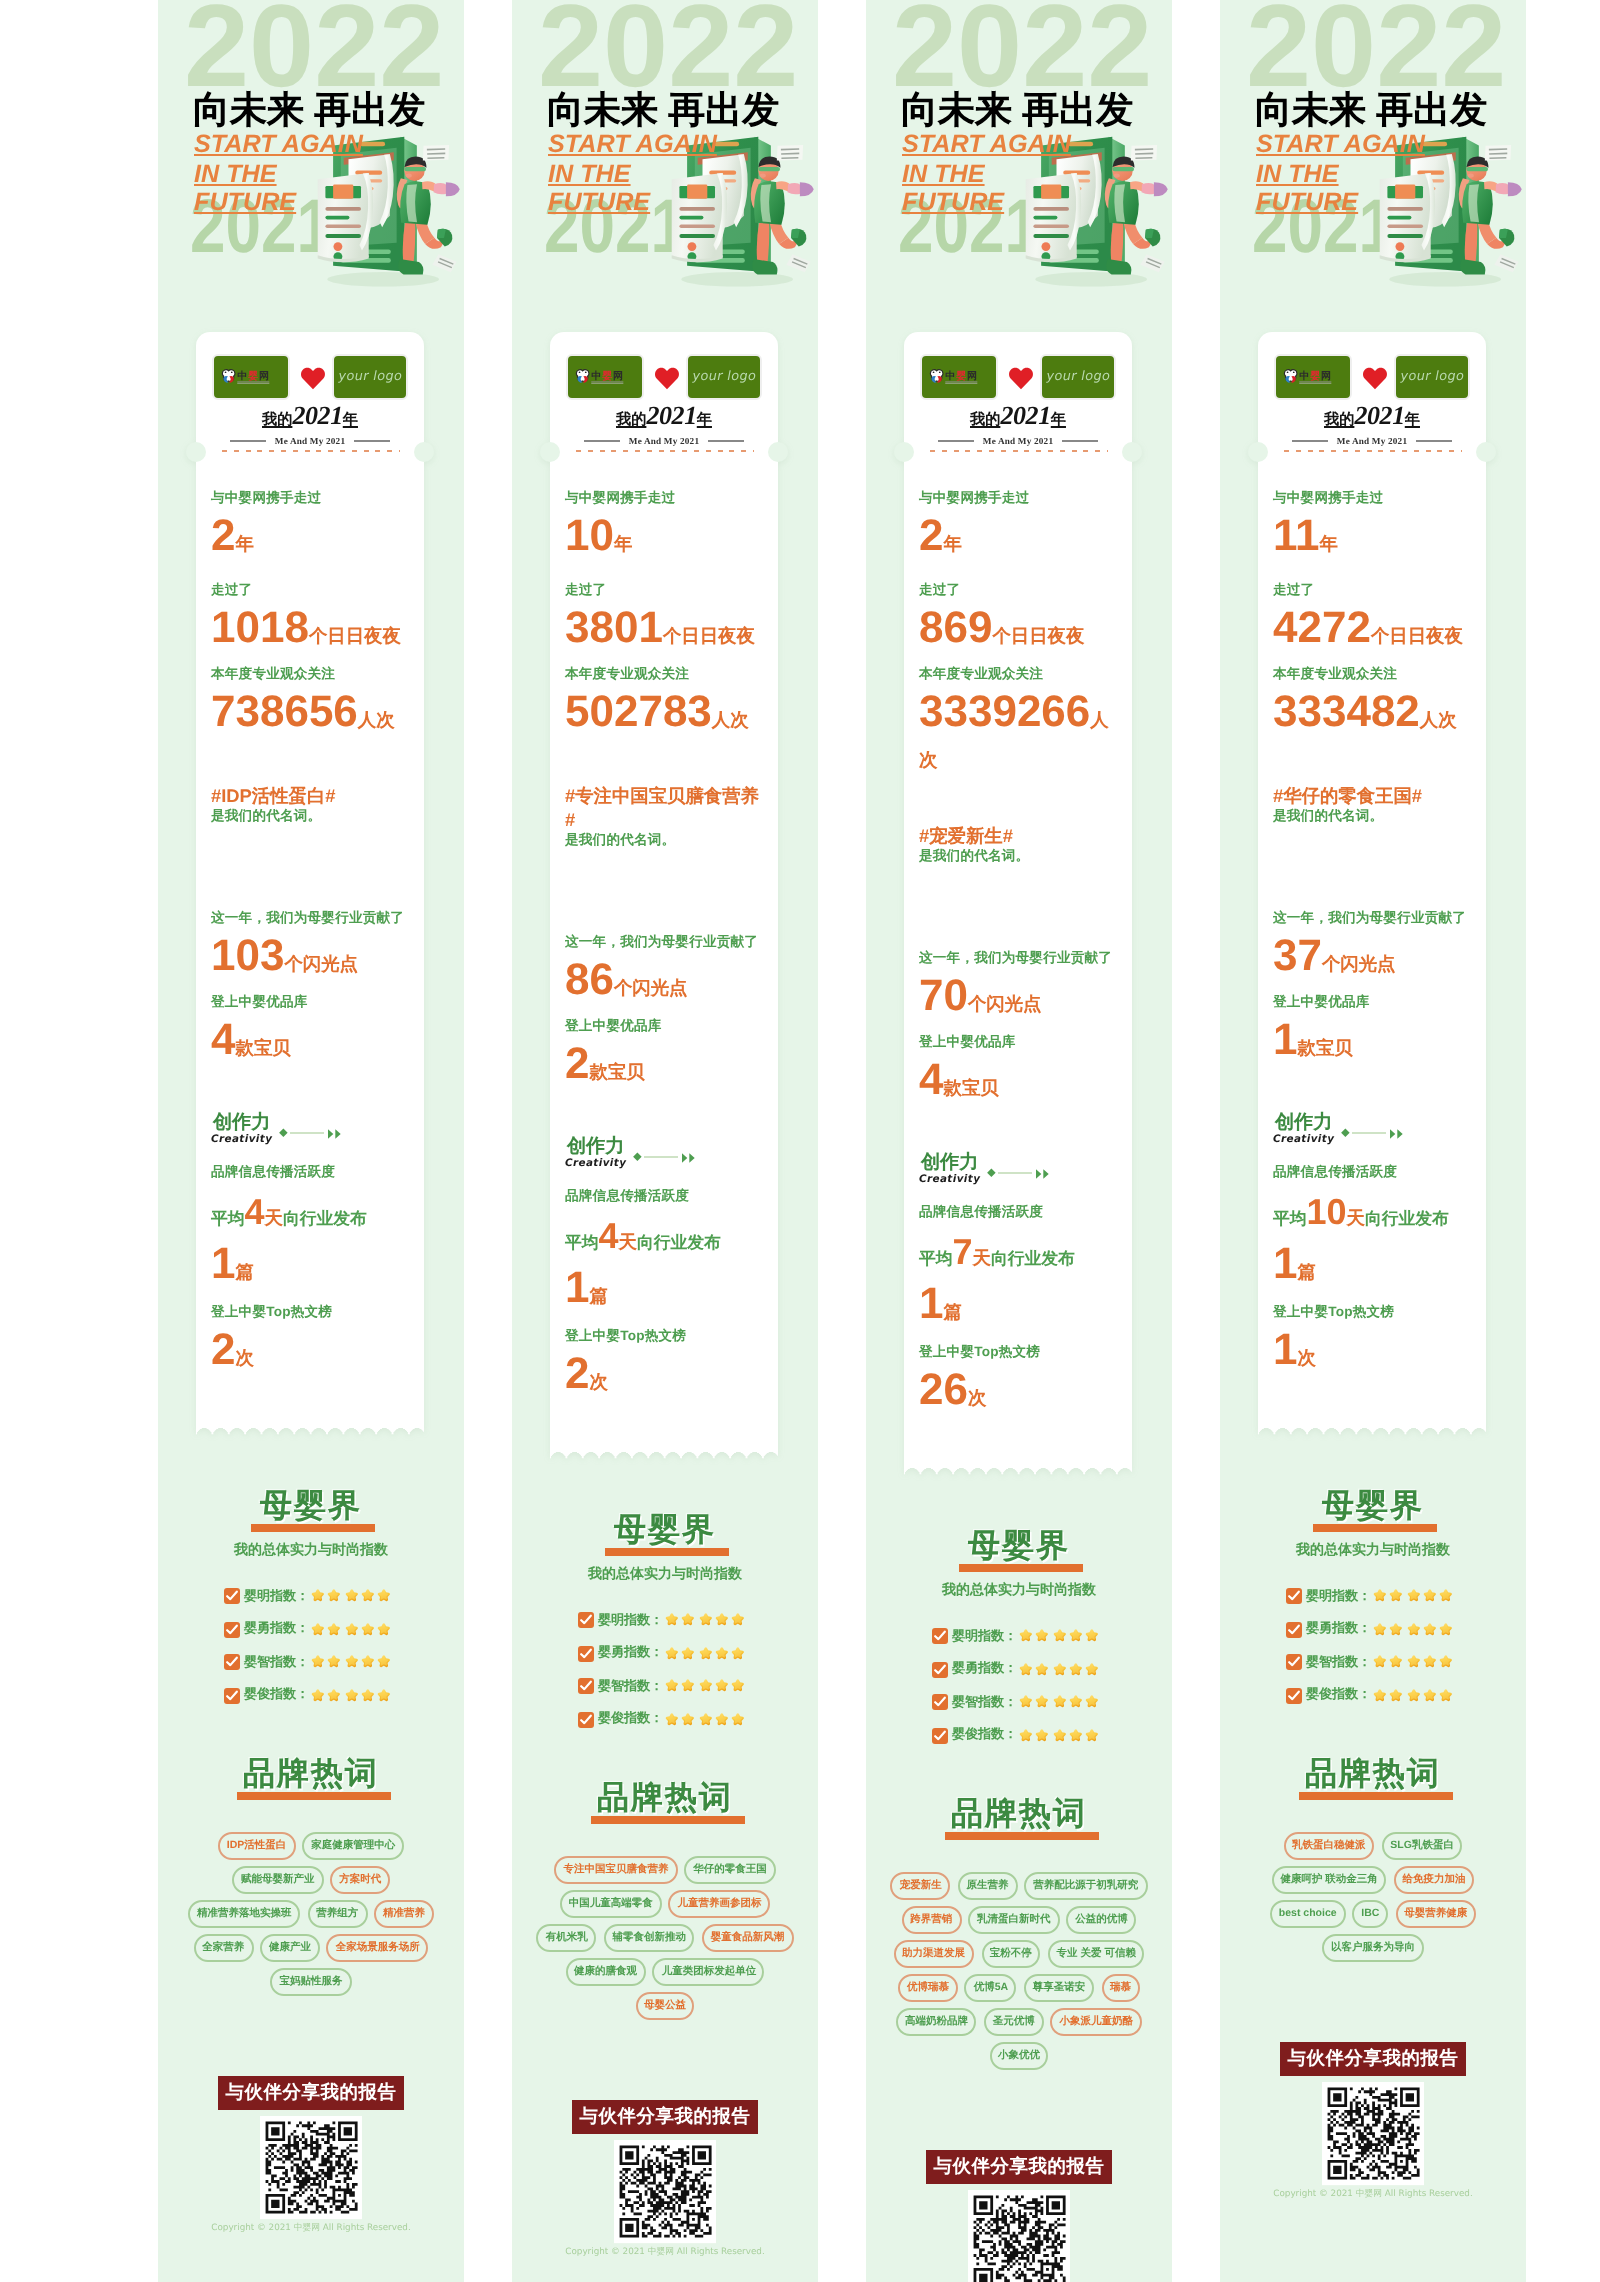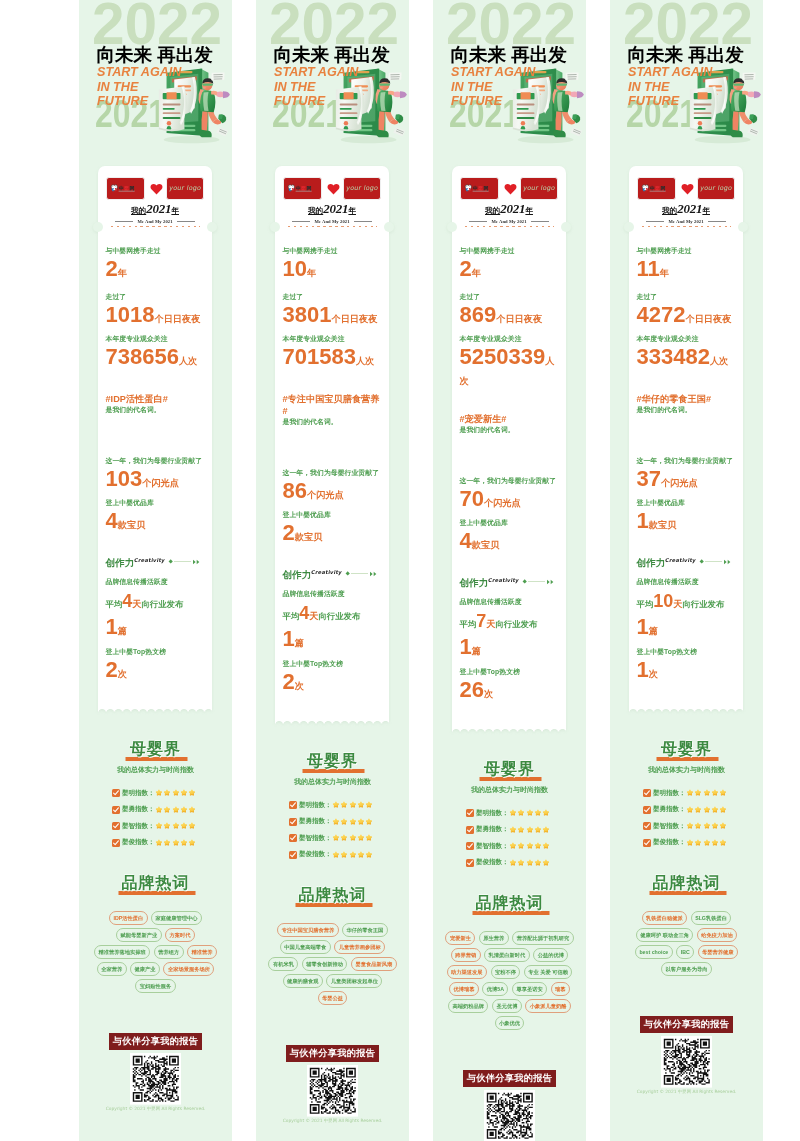--- a/index.html
+++ b/index.html
@@ -36,36 +36,36 @@
   }
   .hero-title {
     position: absolute; left: 17.5px; top: 45px;
     font-size: 18.5px; font-weight: 700; color: #000000;
     letter-spacing: 0px; white-space: nowrap; line-height: 19px;
   }
   .hero-sub {
     position: absolute; left: 18px; top: 65px;
     font-family: "Liberation Sans", sans-serif;
     font-size: 12.6px; font-weight: 700; font-style: italic;
-    color: #e8823f; line-height: 14.5px; letter-spacing: 0px;
+    color: #e8823f; line-height: 14.5px; letter-spacing: 0px; text-decoration: underline;
   }
   .hero-art { position: absolute; left: 76px; top: 63.5px; width: 77px; height: 82px; }
   .hero-art svg { display: block; }
 
   
   .card-wrap { position: relative; margin: 6px 20px 0 19px; }
   .card-wrap { filter: drop-shadow(0 1px 1.5px rgba(120,160,120,0.13)); }
   .ticket-top {
     background: #fff; border-radius: 7px 7px 0 0;
     padding: 11px 8px 0px 8px; position: relative;
   }
   .logos { display: flex; align-items: center; justify-content: space-between; }
   .logo-box {
     width: 38.5px; height: 22.5px; border: 1px solid #efefef; border-radius: 3px;
-    display: flex; align-items: center; justify-content: center; background: #b91c1c;
+    display: flex; align-items: center; justify-content: center; background: #4d7c0f;
   }
   .logo-box.partner { width: 37.6px; }
   .logo-box svg { display: block; }
   .your-logo { font-size: 6.4px; color: #b9d9ae; font-style: italic; letter-spacing: .2px; font-family: "DejaVu Sans", sans-serif; }
   .heart { width: 11px; height: 10px; display: block; }
   .heart svg { display: block; }
   .my-year {
     text-align: center; margin-top: 1.5px;
     color: #151515; white-space: nowrap; line-height: 14px;
   }
@@ -115,21 +115,21 @@
     color: #e2702f; font-weight: 700; line-height: 15px; padding-top: 3px;
     font-size: 22px; letter-spacing: 0px; margin-top: 1.8px;
     font-family: "Liberation Sans", sans-serif;
   }
   .big .u { font-size: 9.2px; letter-spacing: 0; font-weight: 700; }
   .big span[data-name="stat-number"] { white-space: nowrap; }
   .tagline { color: #e2702f; font-size: 9.2px; font-weight: 700; line-height: 12px; }
 
   
   .creativity { display: flex; align-items: flex-end; gap: 4px; }
-  .creativity .cw { display: flex; flex-direction: row; }
+  .creativity .cw { display: flex; flex-direction: column; align-items: center; }
   .creativity .cn { color: #3c8a41; font-size: 9.6px; font-weight: 700; line-height: 11px; }
   .creativity .en { color: #1d1d1d; font-size: 5.2px; font-weight: 700; font-style: italic; letter-spacing: .2px; margin-top: 0px; font-family: "DejaVu Sans", sans-serif; }
   .creativity .deco { display: flex; align-items: center; gap: 1.8px; margin-bottom: 3.5px; }
   .creativity .dia { width: 3.4px; height: 3.4px; background: #4e9e50; transform: rotate(45deg); display: block; }
   .creativity .ln { width: 17px; height: 1px; background: #cfe3c6; display: block; }
   .creativity .arr { display: block; line-height: 0; }
 
   .avgline { color: #e2702f; font-weight: 700; margin-top: 5px; white-space: nowrap; line-height: 18px; }
   .avgline .pre { font-size: 8.4px; color: #4e9e50; }
   .avgline .num { font-size: 18px; letter-spacing: 0px; font-family: "Liberation Sans", sans-serif; }
@@ -858,21 +858,21 @@
         <div class="stat stat-years" data-name="stat-years">
           <div class="lbl" data-name="stat-label">与中婴网携手走过</div>
           <div class="big" data-name="stat-value"><span data-name="stat-number">10</span><span class="u" data-name="stat-unit">年</span></div>
         </div>
         <div class="stat stat-days" data-name="stat-days">
           <div class="lbl" data-name="stat-label">走过了</div>
           <div class="big" data-name="stat-value"><span data-name="stat-number">3801</span><span class="u" data-name="stat-unit">个日日夜夜</span></div>
         </div>
         <div class="stat stat-views" data-name="stat-views">
           <div class="lbl" data-name="stat-label">本年度专业观众关注</div>
-          <div class="big" data-name="stat-value"><span data-name="stat-number">701583</span><span class="u" data-name="stat-unit">人次</span></div>
+          <div class="big" data-name="stat-value"><span data-name="stat-number">502783</span><span class="u" data-name="stat-unit">人次</span></div>
         </div>
         <div class="stat tagline-block" data-name="stat-tagline">
           <div class="tagline" data-name="tagline-hashtag">#专注中国宝贝膳食营养#</div>
           <div class="lbl" data-name="tagline-suffix">是我们的代名词。</div>
         </div>
         <div class="stat stat-highlights" data-name="stat-highlights">
           <div class="lbl" data-name="stat-label">这一年，我们为母婴行业贡献了</div>
           <div class="big" data-name="stat-value"><span data-name="stat-number">86</span><span class="u" data-name="stat-unit">个闪光点</span></div>
         </div>
         <div class="stat stat-products" data-name="stat-products">
@@ -1364,21 +1364,21 @@
         <div class="stat stat-years" data-name="stat-years">
           <div class="lbl" data-name="stat-label">与中婴网携手走过</div>
           <div class="big" data-name="stat-value"><span data-name="stat-number">2</span><span class="u" data-name="stat-unit">年</span></div>
         </div>
         <div class="stat stat-days" data-name="stat-days">
           <div class="lbl" data-name="stat-label">走过了</div>
           <div class="big" data-name="stat-value"><span data-name="stat-number">869</span><span class="u" data-name="stat-unit">个日日夜夜</span></div>
         </div>
         <div class="stat stat-views" data-name="stat-views">
           <div class="lbl" data-name="stat-label">本年度专业观众关注</div>
-          <div class="big" data-name="stat-value"><span data-name="stat-number">5250339</span><span class="u" data-name="stat-unit">人次</span></div>
+          <div class="big" data-name="stat-value"><span data-name="stat-number">3339266</span><span class="u" data-name="stat-unit">人次</span></div>
         </div>
         <div class="stat tagline-block" data-name="stat-tagline">
           <div class="tagline" data-name="tagline-hashtag">#宠爱新生#</div>
           <div class="lbl" data-name="tagline-suffix">是我们的代名词。</div>
         </div>
         <div class="stat stat-highlights" data-name="stat-highlights">
           <div class="lbl" data-name="stat-label">这一年，我们为母婴行业贡献了</div>
           <div class="big" data-name="stat-value"><span data-name="stat-number">70</span><span class="u" data-name="stat-unit">个闪光点</span></div>
         </div>
         <div class="stat stat-products" data-name="stat-products">

